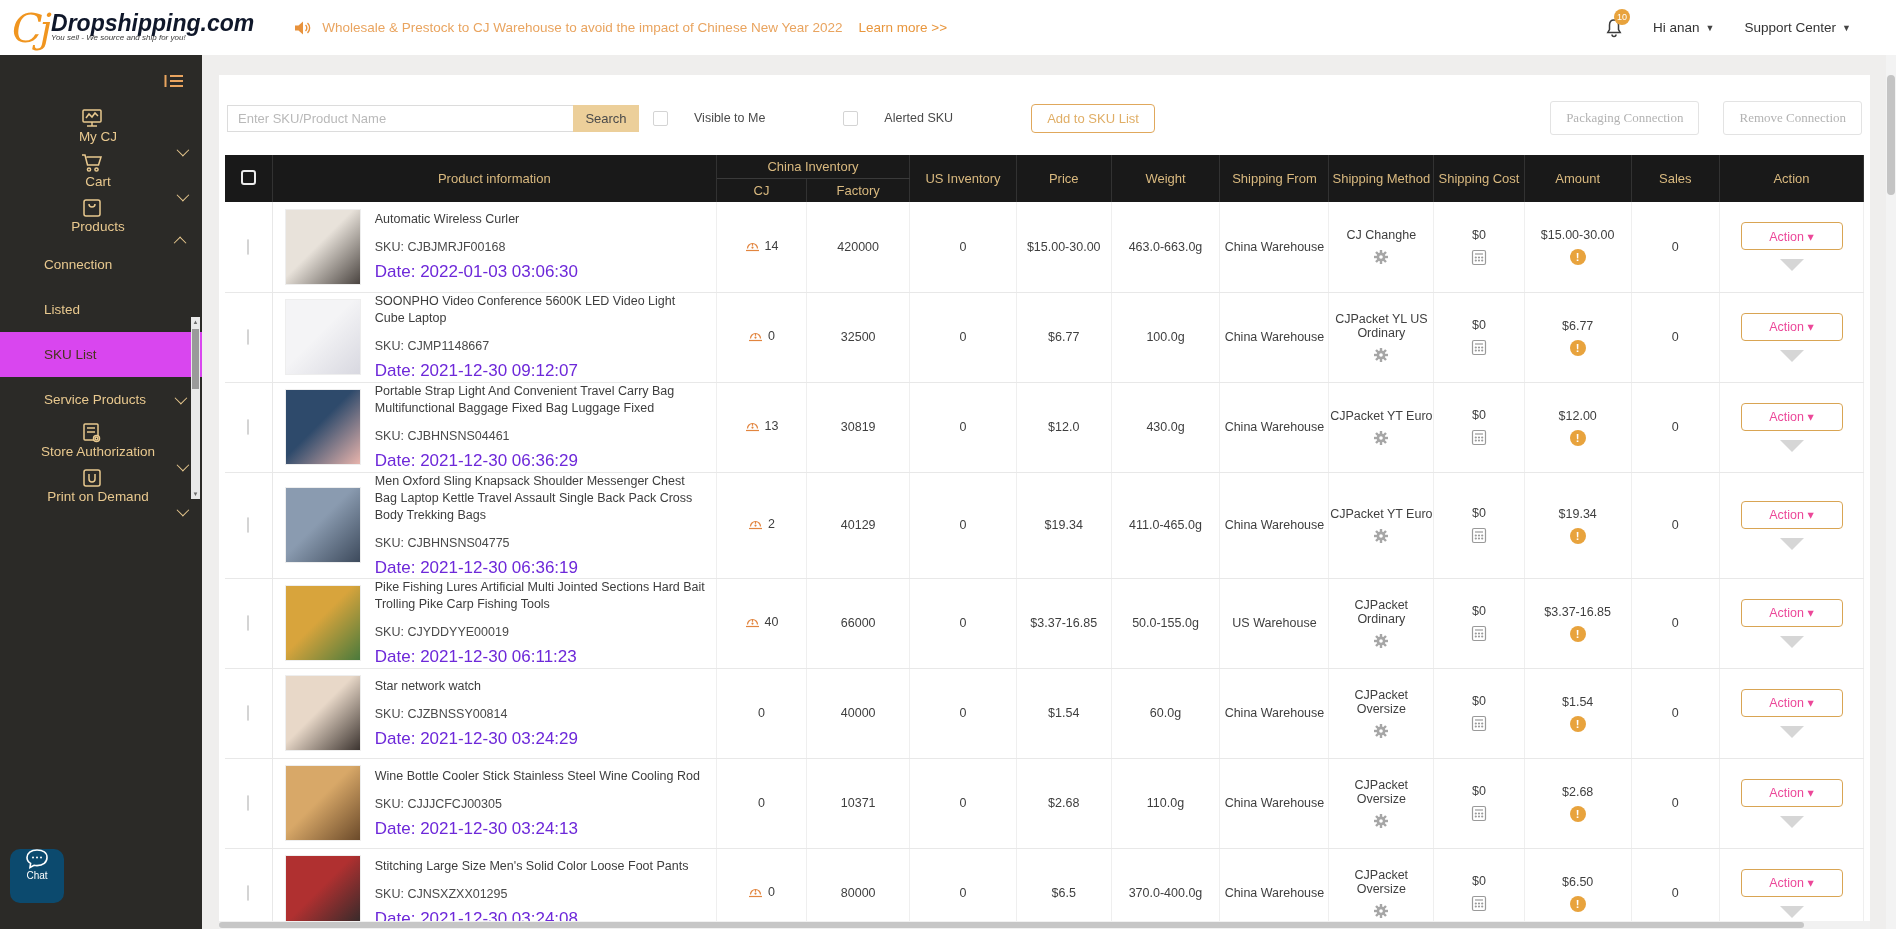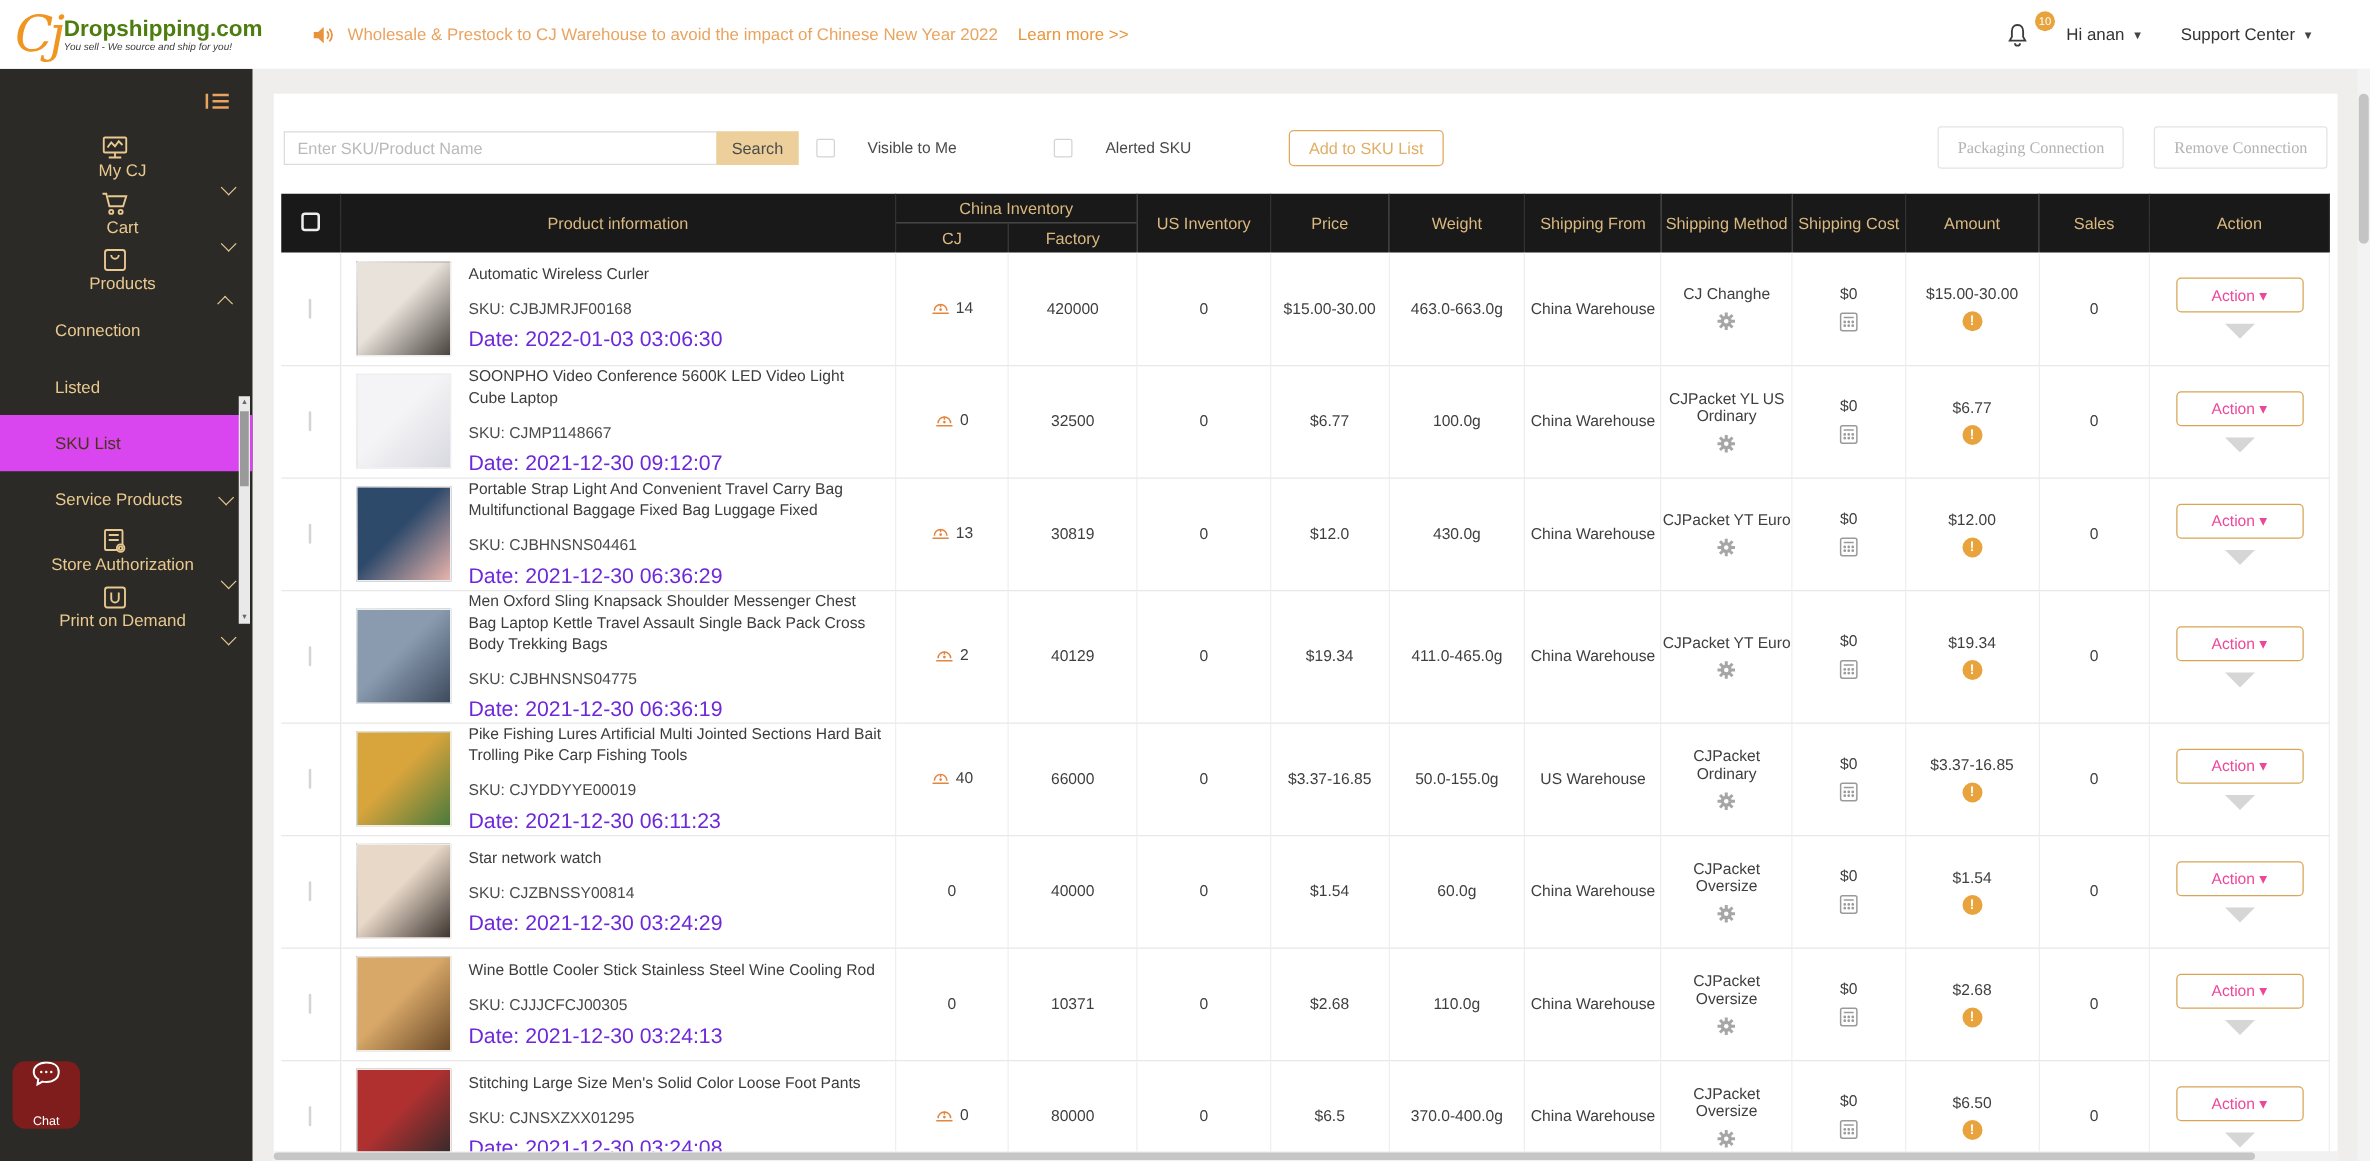--- a/index.html
+++ b/index.html
@@ -6,28 +6,28 @@
   html,body { width:1896px; height:929px; overflow:hidden;
     font-family:"Liberation Sans","DejaVu Sans",sans-serif; background:#efeeed; }
 
   
   .top-header { position:absolute; left:0; top:0; width:1896px; height:55px;
     background:#ffffff; display:flex; align-items:center; padding-left:12px; z-index:20; }
   .logo { display:flex; align-items:center; cursor:pointer; }
   .logo-cj { font-family:"DejaVu Serif",serif; font-style:italic; font-size:40px;
     color:#f0951f; line-height:40px; margin-right:2px; letter-spacing:-3px; }
   .logo-txt { display:flex; flex-direction:column; }
-  .logo-brand { color:#4d7c0f; font-weight:bold; font-size:18px; line-height:19px; }
+  .logo-brand { color:#0f172a; font-style:italic; font-weight:bold; font-size:23px; line-height:19px; }
   .logo-tag { color:#3a3a3a; font-style:italic; font-size:8px; }
   .announce { display:flex; align-items:center; margin-left:40px; }
   .announce-text { color:#e9a45f; font-size:13.5px; margin-left:10px; }
   .announce-link { color:#e8963d; font-size:13.5px; margin-left:16px; cursor:pointer; }
   .hdr-right { margin-left:auto; display:flex; align-items:center; gap:30px; padding-right:45px; }
   .bell-wrap { position:relative; cursor:pointer; }
-  .badge { position:absolute; top:-9px; left:23px; background:#e8a33d; color:#fff;
+  .badge { position:absolute; top:-9px; left:9px; background:#e8a33d; color:#fff;
     font-size:9px; min-width:16px; height:16px; border-radius:8px; display:flex;
     align-items:center; justify-content:center; padding:0 2px; }
   .hdr-menu { font-size:13.5px; color:#333; cursor:pointer; display:flex; align-items:center; gap:6px; }
   .caret-dn { font-size:9px; color:#444; }
 
   
   .sidebar { position:absolute; left:0; top:55px; width:202px; bottom:0;
     background:#2b2a27; z-index:15; }
   .collapse-row { height:52px; display:flex; align-items:center; justify-content:flex-end;
     padding-right:18px; }
@@ -41,22 +41,22 @@
   .sub-item .chev { margin-left:auto; margin-right:18px; }
   .chev-i { width:9px; height:9px; border-right:1.6px solid #e9c98f; border-bottom:1.6px solid #e9c98f; display:inline-block; }
   .chev-i.down { transform:rotate(45deg) translateY(-2px); }
   .chev-i.up { transform:rotate(-135deg) translateY(-2px); }
   .side-scroll { position:absolute; right:2px; top:262px; width:9px; height:182px;
     background:#e9e9e9; display:flex; flex-direction:column; align-items:center; }
   .side-scroll .arr { font-size:6px; color:#6b6b6b; line-height:10px; }
   .side-scroll .thumb { width:7px; height:60px; background:#9a9a9a; margin-top:2px; }
   .side-scroll .sp { flex:1; }
   .chat-btn { position:absolute; left:10px; bottom:26px; width:54px; height:54px;
-    background:#7f1d1d; border-radius:10px; display:flex; flex-direction:column;
-    align-items:center; justify-content:space-between; cursor:pointer; }
+    background:#0c4a6e; border-radius:10px; display:flex; flex-direction:column;
+    align-items:center; justify-content:flex-start; cursor:pointer; }
   .chat-btn span { color:#fff; font-size:10px; margin-top:1px; }
 
   
   .main { position:absolute; left:202px; top:55px; right:10px; bottom:0;
     background:#efeeed; padding:20px 16px 0 17px; }
   .panel { background:#fff; height:100%; padding:0 6px; position:relative; }
 
   .toolbar { display:flex; align-items:center; padding:26px 2px 20px 2px; }
   .search-box { display:flex; }
   .search-input { width:346px; height:27px; border:1px solid #dcdcdc; border-right:none;

